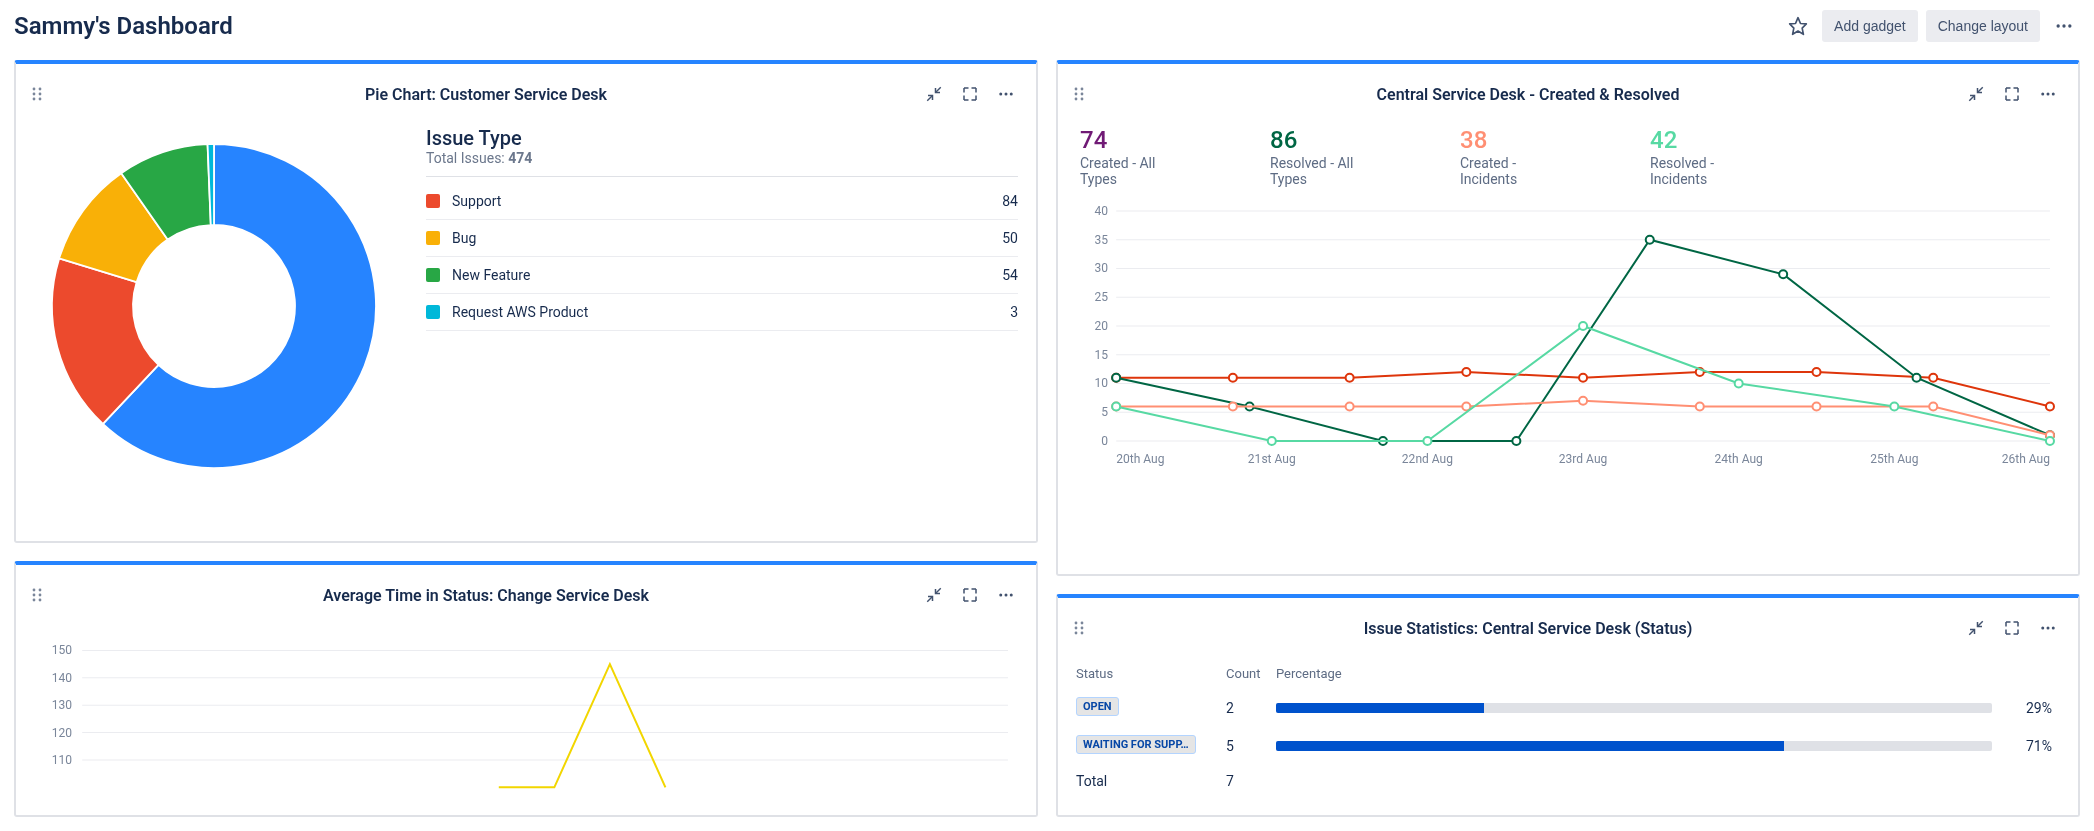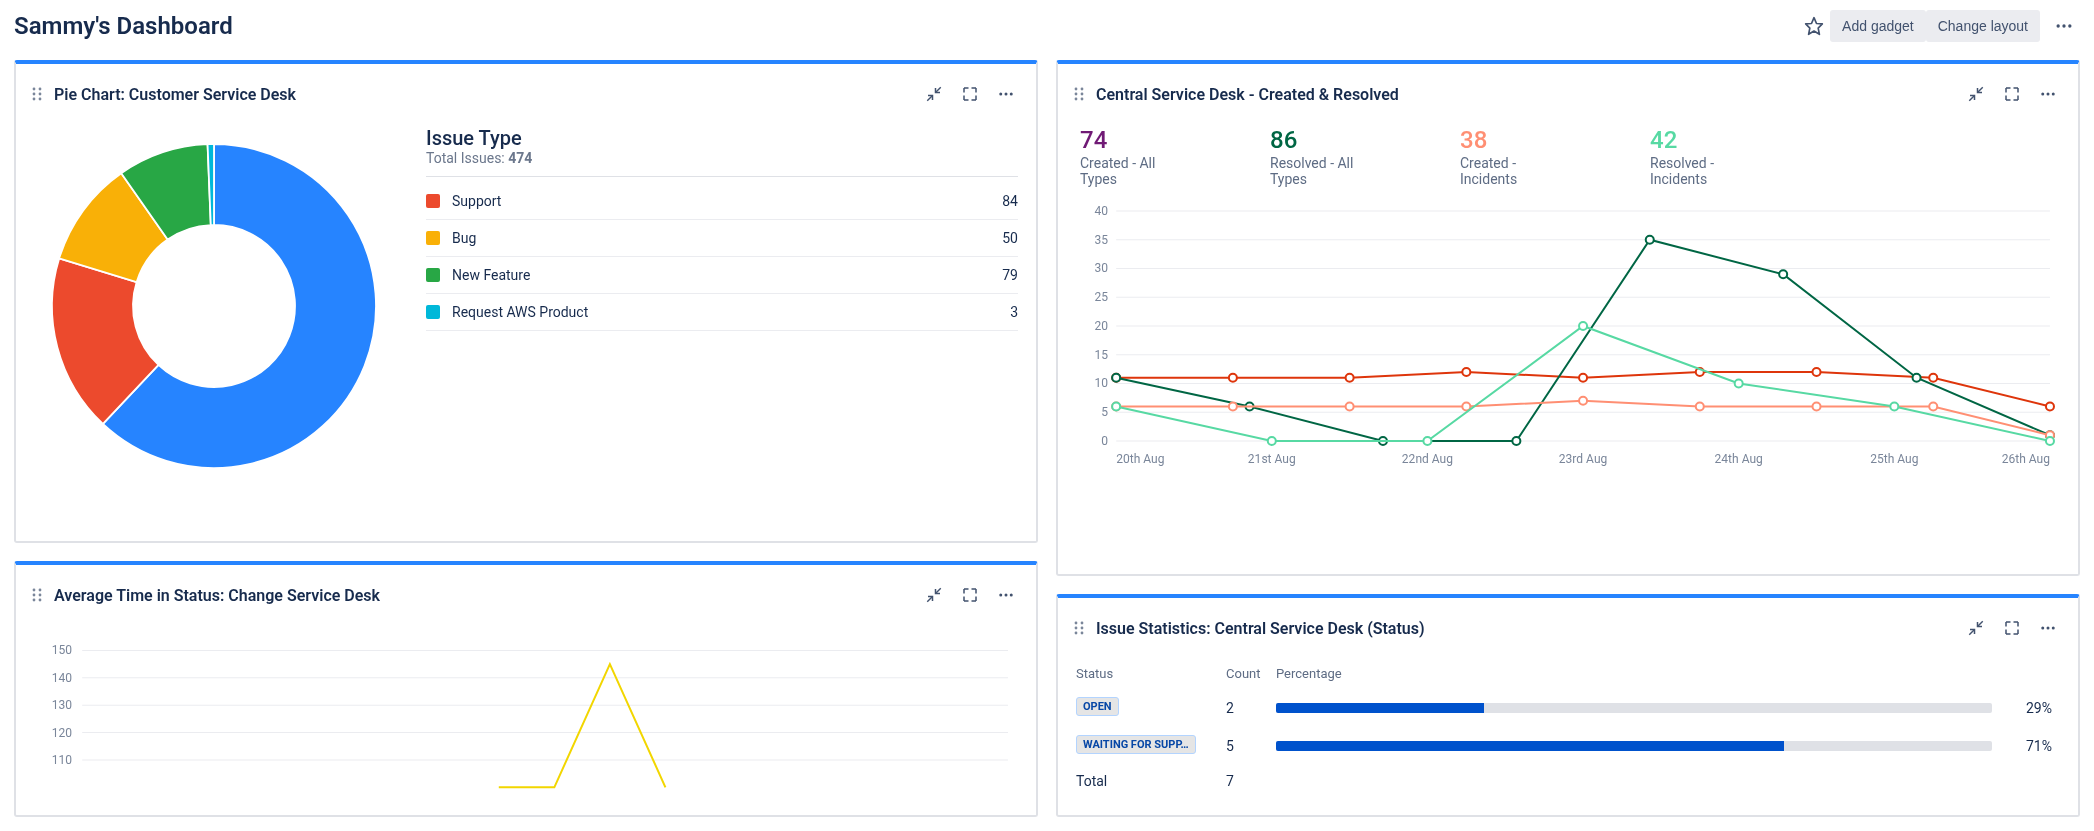--- a/index.html
+++ b/index.html
@@ -2,25 +2,25 @@
 <html><head>
 <meta charset="utf-8">
 <style>
   *{box-sizing:border-box;margin:0;padding:0;}
   body{font-family:-apple-system,BlinkMacSystemFont,"Segoe UI",Roboto,Helvetica,Arial,sans-serif;background:#fff;color:#172B4D;font-size:14px;width:2094px;height:831px;overflow:hidden;}
   .page{padding:0 14px 14px 14px;display:flex;flex-direction:column;height:100%;border-radius:28px;}
   .header{display:flex;align-items:center;padding:10px 0 18px 0;}
   .title{font-size:24px;font-weight:600;color:#172B4D;}
   .spacer{flex:1;}
   .icon-btn{background:transparent;border:none;cursor:pointer;display:flex;align-items:center;justify-content:center;width:32px;height:32px;border-radius:3px;color:#42526E;}
-  .btn{background:#EBECF0;color:#42526E;border:none;border-radius:3px;padding:8px 12px;font-size:14px;font-weight:500;cursor:pointer;}
+  .btn{background:#EBECF0;color:#42526E;border:none;border-radius:3px;padding:8px 12px;font-size:14px;font-weight:500;cursor:pointer;margin-left:8px;}
   .grid{display:grid;grid-template-columns:1fr 1fr;grid-gap:18px;flex:1;min-height:0;}
   .col{display:flex;flex-direction:column;gap:18px;min-height:0;}
   .gadget{border:2px solid #DFE1E6;border-top:4px solid #2684FF;border-radius:3px;background:#fff;display:flex;flex-direction:column;}
-  .gadget-hd{display:flex;align-items:center;padding:14px 14px 8px 14px;}
+  .gadget-hd{display:flex;align-items:center;padding:14px 14px 8px 14px;text-align:center;}
   .drag{color:#7A869A;margin-right:8px;display:flex;cursor:grab;}
   .gadget-title{font-size:16px;font-weight:600;flex:1;}
   .gadget-actions{display:flex;gap:4px;}
   .gadget-body{padding:8px 18px 18px 18px;flex:1;min-height:0;overflow:hidden;}
   
   .pie-row{display:flex;gap:32px;}
   .pie-holder{width:360px;height:360px;}
   .pie-leg{flex:1;}
   .pie-leg-title{font-size:20px;font-weight:500;color:#172B4D;}
   .pie-leg-sub{color:#6B778C;border-bottom:1px solid #DFE1E6;padding-bottom:10px;margin-bottom:6px;}
@@ -132,21 +132,21 @@
                     <span class="leg-val">84</span>
                   </div>
                   <div class="leg-row">
                     <span class="swatch" style="background: rgb(249, 176, 7);"></span>
                     <span class="leg-label">Bug</span>
                     <span class="leg-val">50</span>
                   </div>
                   <div class="leg-row">
                     <span class="swatch" style="background: rgb(40, 167, 69);"></span>
                     <span class="leg-label">New Feature</span>
-                    <span class="leg-val">79</span>
+                    <span class="leg-val">54</span>
                   </div>
                   <div class="leg-row">
                     <span class="swatch" style="background: rgb(0, 184, 217);"></span>
                     <span class="leg-label">Request AWS Product</span>
                     <span class="leg-val">3</span>
                   </div>
                 </div>
             </div>
           </div>
         </div>

